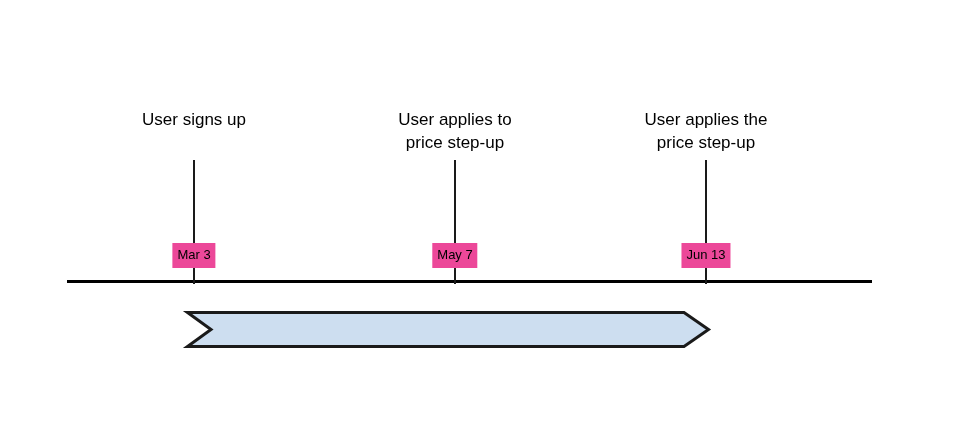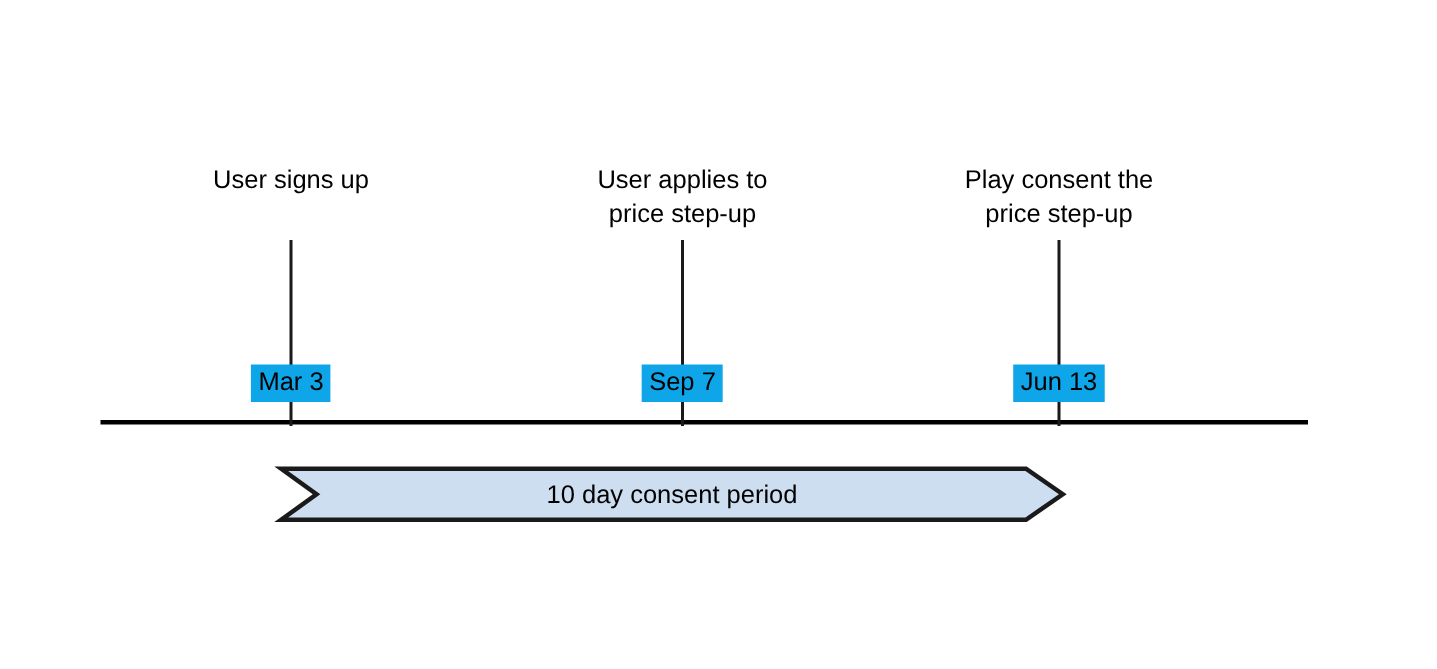--- a/index.html
+++ b/index.html
@@ -49,23 +49,23 @@
     font-size: 17px;
     line-height: 23px;
     color: #000000;
     white-space: pre-line;
   }
   .date-chip {
     position: absolute;
     top: 243px;
     left: 50%;
     transform: translateX(-50%);
-    background: #0ea5e9;
+    background: #ec4899;
     color: #000000;
-    font-size: 17px;
+    font-size: 13px;
     line-height: 22px;
     padding: 1px 5px 2px 5px;
     white-space: nowrap;
   }
   .period-banner-svg {
     position: absolute;
     left: 186px;
     top: 311px;
     width: 524px;
     height: 37px;
@@ -95,29 +95,28 @@
   <div class="milestone" style="left:194px;">
     <div class="tick-line"></div>
     <div class="milestone-label">User signs up</div>
     <div class="date-chip">Mar 3</div>
   </div>
 
   <div class="milestone" style="left:455px;">
     <div class="tick-line"></div>
     <div class="milestone-label">User applies to
 price step-up</div>
-    <div class="date-chip">Sep 7</div>
+    <div class="date-chip">May 7</div>
   </div>
 
   <div class="milestone" style="left:706px;">
     <div class="tick-line"></div>
-    <div class="milestone-label">Play consent the
+    <div class="milestone-label">User applies the
 price step-up</div>
     <div class="date-chip">Jun 13</div>
   </div>
 
   <svg class="period-banner-svg" viewBox="0 0 524 37" preserveAspectRatio="none">
     <polygon points="1.5,1.5 498,1.5 522.5,18.5 498,35.5 1.5,35.5 25,18.5" fill="#cddef0" stroke="#1a1a1a" stroke-width="3" stroke-linejoin="miter" vector-effect="non-scaling-stroke"></polygon>
   </svg>
 
-  <div class="period-banner-text">10 day consent period</div>
 
 </div>
 
 </body></html>

